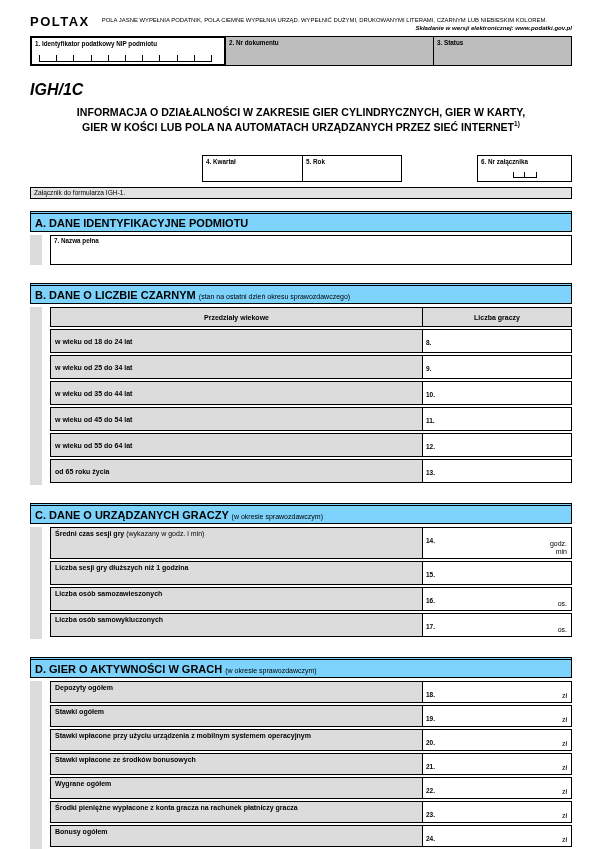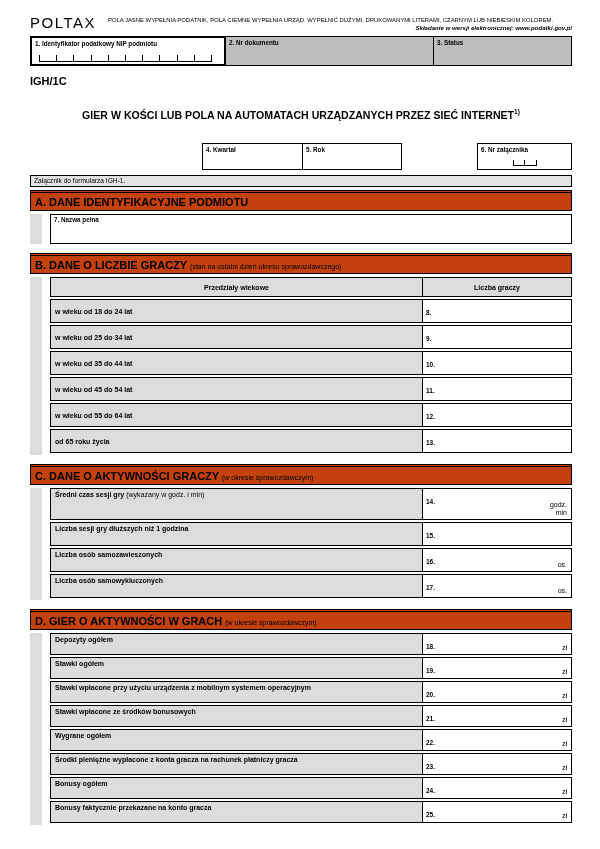--- a/index.html
+++ b/index.html
@@ -4,55 +4,55 @@
 <style>
   * { margin:0; padding:0; box-sizing:border-box; }
   body {
     width:600px; height:849px; background:#fff; color:#000;
     font-family:"Liberation Sans", sans-serif; position:relative; overflow:hidden;
   }
   .page { padding:14px 28px 0 30px; }
 
   
   .top { display:flex; align-items:flex-start; }
-  .brand { font-size:15px; letter-spacing:1.5px; font-weight:normal; }
+  .brand { font-size:13px; letter-spacing:1.5px; font-weight:bold; }
   .top-right { flex:1; margin-left:12px; }
   .instructions { font-size:5.9px; white-space:nowrap; margin-top:3px; }
   .efiling { font-size:6.1px; font-weight:bold; font-style:italic; text-align:right; margin-top:1px; }
 
   
   .idrow { display:flex; margin-top:5px; height:30px; }
   .fbox { border:1px solid #000; position:relative; background:#fff; }
   .fbox .flabel { font-size:6.3px; font-weight:bold; padding:2px 3px; display:block; }
   .box-nip { width:196px; border-width:2px; }
   .box-doc { width:209px; background:#bdbdbd; margin-left:-1px; }
   .box-status { flex:1; background:#bdbdbd; margin-left:-1px; }
   .comb { position:absolute; bottom:2px; left:7px; right:12px; height:7px; display:flex; }
   .comb span { flex:1; border-left:1px solid #000; border-bottom:1px solid #000; }
   .comb span:last-child { border-right:1px solid #000; }
 
   
-  .form-symbol { font-weight:bold; font-size:11px; margin-top:9px; }
+  .form-symbol { font-weight:bold; font-size:16px; margin-top:15px;font-style:italic; }
   .form-title { text-align:center; font-weight:bold; font-size:10.6px; line-height:1.3; margin-top:7px; }
   .form-title sup { font-size:6.5px; }
 
   
   .qrow { display:flex; margin-top:21px; height:27px; }
   .qbox { border:1px solid #000; position:relative; }
   .box-quarter { width:101px; margin-left:172px; }
   .box-year { width:100px; margin-left:-1px; }
   .box-attach { width:95px; margin-left:auto; }
   .comb-small { position:absolute; bottom:3px; left:50%; transform:translateX(-50%); width:24px; height:6px; display:flex; }
   .comb-small span { flex:1; border-left:1px solid #000; border-bottom:1px solid #000; }
   .comb-small span:last-child { border-right:1px solid #000; }
 
   .attach-bar { margin-top:5px; border:1px solid #000; background:#e3e3e3; font-size:6.6px; padding:1px 3px 2px; }
 
   
-  .section-header { margin-top:3px; border:1px solid #000; border-top:3px double #000; background:#c2410c;
+  .section-header { margin-top:12px; border:1px solid #000; border-top:3px double #000; background:#7dd3fc;
     padding:3px 4px 2px; font-size:11px; font-weight:bold; }
   .section-sub { font-size:7px; font-weight:normal; }
   .sec-body { display:flex; align-items:stretch; padding:3px 0 6px; }
   .strip { width:12px; background:#dcdcdc; }
   .tbl { flex:1; margin-left:8px; }
 
   .trow { display:flex; margin-bottom:2px; }
   .cell-label { width:373px; background:#dcdcdc; border:1px solid #000; padding:2px 4px; font-size:7px; font-weight:bold; }
   .cell-label .lnote { font-weight:normal; }
   .cell-value { flex:1; border:1px solid #000; margin-left:-1px; background:#fff; position:relative; padding:1px 3px; }
@@ -104,21 +104,21 @@
     <div class="fbox box-doc">
       <span class="flabel">2. Nr dokumentu</span>
     </div>
     <div class="fbox box-status">
       <span class="flabel">3. Status</span>
     </div>
   </div>
 
   <div class="form-symbol">IGH/1C</div>
   <div class="form-title">
-    <br>
+    <span>INFORMACJA O DZIAŁALNOŚCI W ZAKRESIE GIER CYLINDRYCZNYCH, GIER W KARTY,</span><br>
     <span>GIER W KOŚCI LUB POLA NA AUTOMATACH URZĄDZANYCH PRZEZ SIEĆ INTERNET</span><sup>1)</sup>
   </div>
 
   <div class="qrow">
     <div class="qbox box-quarter">
       <span class="flabel" style="font-size:6.3px;font-weight:bold;padding:2px 3px;display:block;">4. Kwartał</span>
     </div>
     <div class="qbox box-year">
       <span class="flabel" style="font-size:6.3px;font-weight:bold;padding:2px 3px;display:block;">5. Rok</span>
     </div>
@@ -137,21 +137,21 @@
     <span>A. DANE IDENTYFIKACYJNE PODMIOTU</span>
   </div>
   <div class="sec-body">
     <div class="strip"></div>
     <div class="name-box">
       <span class="flabel">7. Nazwa pełna</span>
     </div>
   </div>
 
   <div class="section-header">
-    <span>B. DANE O LICZBIE GRACZY</span>
+    <span>B. DANE O LICZBIE CZARNYM</span>
     <span class="section-sub">(stan na ostatni dzień okresu sprawozdawczego)</span>
   </div>
   <div class="sec-body">
     <div class="strip"></div>
     <div class="tbl">
       <div class="trow rowHead">
         <div class="cell-label">Przedziały wiekowe</div>
         <div class="cell-value">Liczba graczy</div>
       </div>
       <div class="trow rowB">
@@ -175,21 +175,21 @@
         <div class="cell-value"><span class="num">12.</span></div>
       </div>
       <div class="trow rowB">
         <div class="cell-label">od 65 roku życia</div>
         <div class="cell-value"><span class="num">13.</span></div>
       </div>
     </div>
   </div>
 
   <div class="section-header">
-    <span>C. DANE O AKTYWNOŚCI GRACZY</span>
+    <span>C. DANE O URZĄDZANYCH GRACZY</span>
     <span class="section-sub">(w okresie sprawozdawczym)</span>
   </div>
   <div class="sec-body">
     <div class="strip"></div>
     <div class="tbl">
       <div class="trow rowTall">
         <div class="cell-label">
           <span>Średni czas sesji gry</span>&nbsp;<span class="lnote">(wykazany w godz. i min)</span>
         </div>
         <div class="cell-value">

